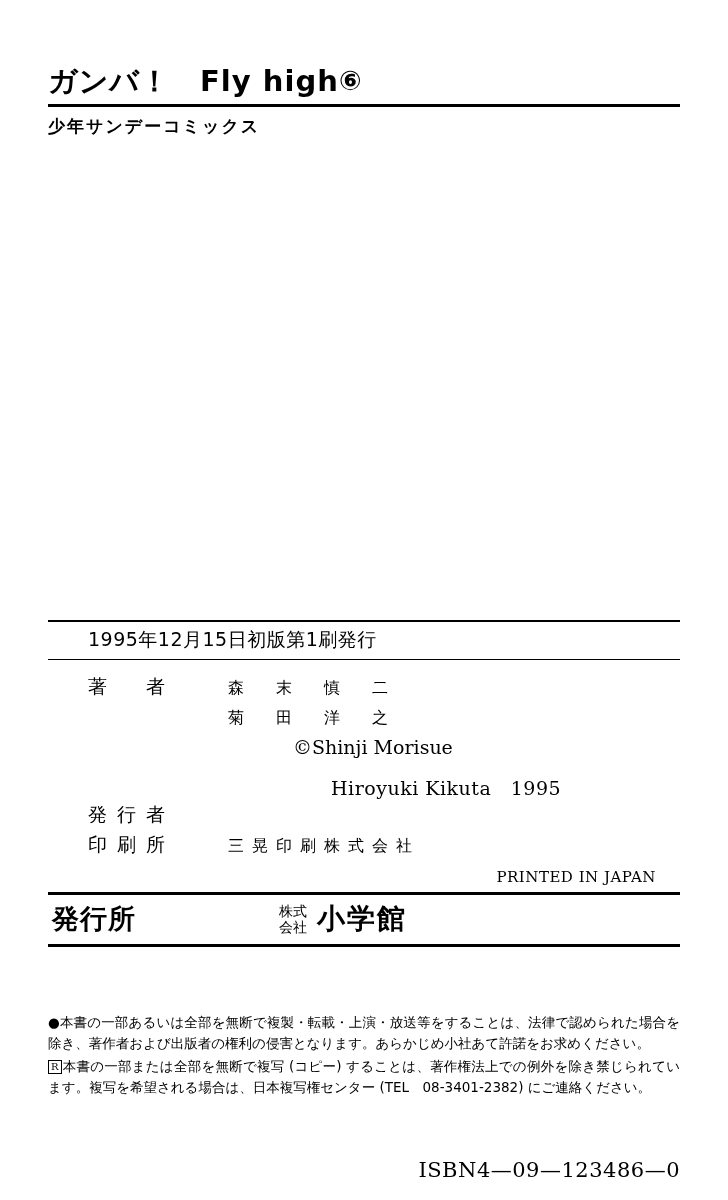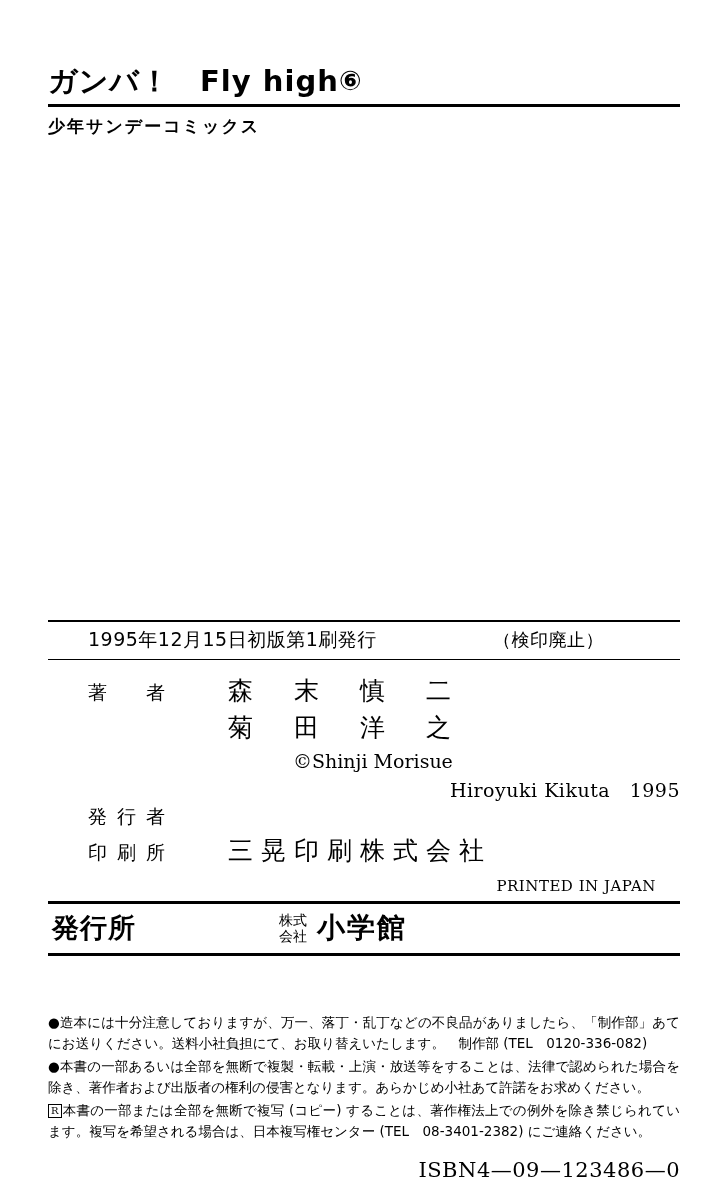--- a/index.html
+++ b/index.html
@@ -90,38 +90,37 @@
     margin-bottom: 4px;
   }
   .credit-label {
     width: 180px;
     padding-left: 40px;
     box-sizing: border-box;
     font-size: 19px;
     letter-spacing: 10px;
   }
   .credit-value {
-    font-size: 25px;
+    font-size: 16px;
     letter-spacing: 8px;
   }
   .credit-row.indent .credit-label { visibility: hidden; }
 
   .copyright-line {
     padding-left: 245px;
     font-size: 19px;
     font-family: "DejaVu Serif", "Liberation Serif", serif;
     margin-top: 6px;
   }
   .copyright-line2 {
     padding-left: 283px;
     font-size: 19px;
     font-family: "DejaVu Serif", "Liberation Serif", serif;
-    margin-top: 6px;
-    letter-spacing: 0.5px;
-    text-align: right;
+    margin-top: 18px;
+    letter-spacing: 0.5px;
   }
 
   .credit-row.spaced { }
 
   .printed-in {
     text-align: right;
     padding-right: 24px;
     margin-top: 10px;
     font-size: 15px;
     font-family: "DejaVu Serif", "Liberation Serif", serif;
@@ -216,21 +215,20 @@
     <div class="title-main"><span>ガンバ！　Fly high</span><span class="circled">⑥</span></div>
     <div class="title-rule"></div>
     <div class="title-sub">少年サンデーコミックス</div>
   </div>
 
   <div class="pub-block">
     <div class="rule-top"></div>
 
     <div class="pub-date-row">
       <div>1995年12月15日初版第1刷発行</div>
-      <div class="pub-date-right">（検印廃止）</div>
     </div>
 
     <div class="rule-mid"></div>
 
     <div class="credits">
 
       <div class="credit-row">
         <div class="credit-label">著　者</div>
         <div class="credit-value">森　末　慎　二</div>
       </div>
@@ -262,20 +260,19 @@
         <div class="kk">
           <div>株式</div>
           <div>会社</div>
         </div>
         <div class="publisher-name">小学館</div>
       </div>
     </div>
   </div>
 
   <div class="notes">
-    <p class="note-p"><span>●造本には十分注意しておりますが、万一、落丁・乱丁などの不良品がありましたら、「制作部」あてにお送りください。送料小社負担にて、お取り替えいたします。</span>　<span>制作部 (TEL　0120-336-082)</span></p>
     <p class="note-p">●本書の一部あるいは全部を無断で複製・転載・上演・放送等をすることは、法律で認められた場合を除き、著作者および出版者の権利の侵害となります。あらかじめ小社あて許諾をお求めください。</p>
     <p class="note-p"><span class="boxed-r">R</span><span>本書の一部または全部を無断で複写 (コピー) することは、著作権法上での例外を除き禁じられています。複写を希望される場合は、日本複写権センター (TEL　08-3401-2382) にご連絡ください。</span></p>
   </div>
 
   <div class="isbn">ISBN4—09—123486—0</div>
 
 </div>
 
 </body></html>

